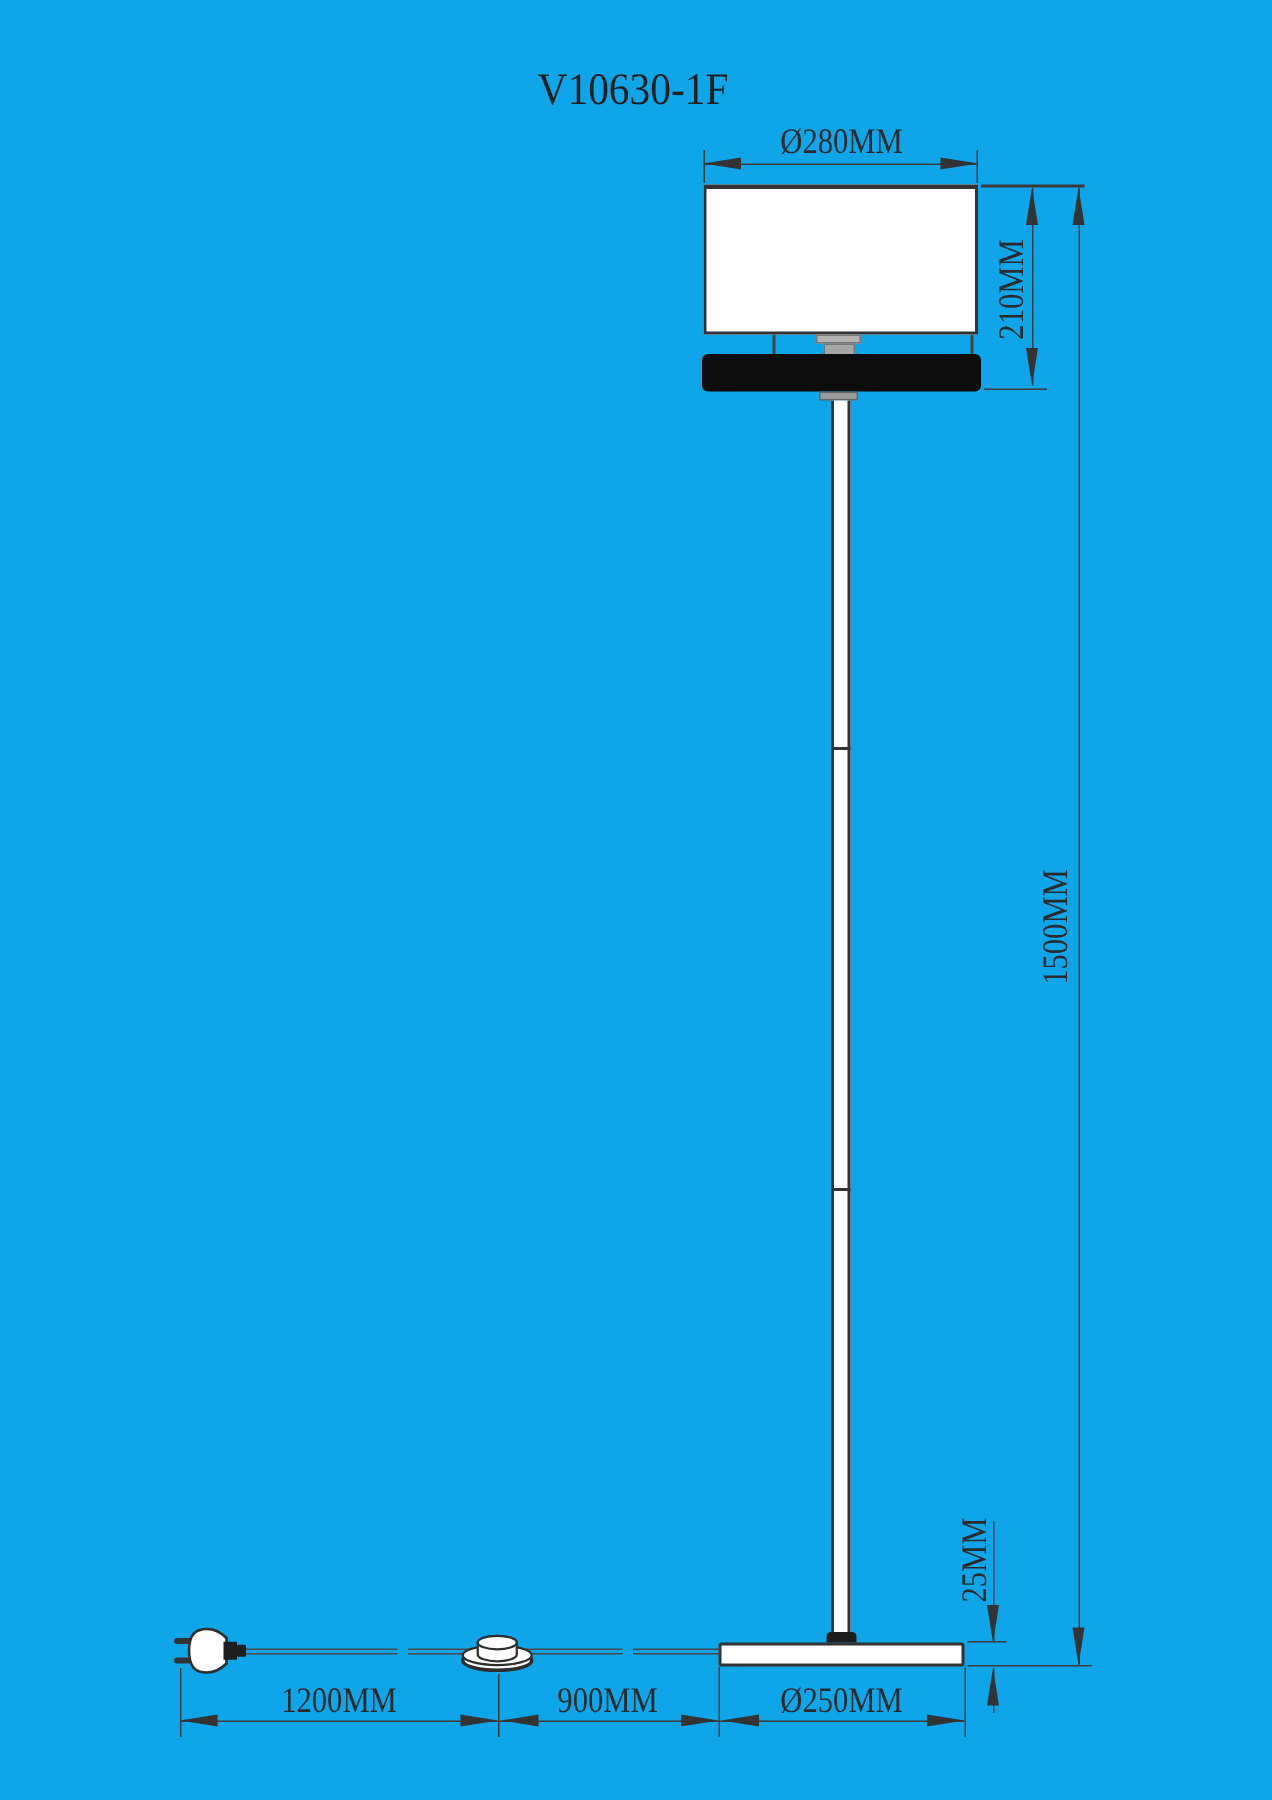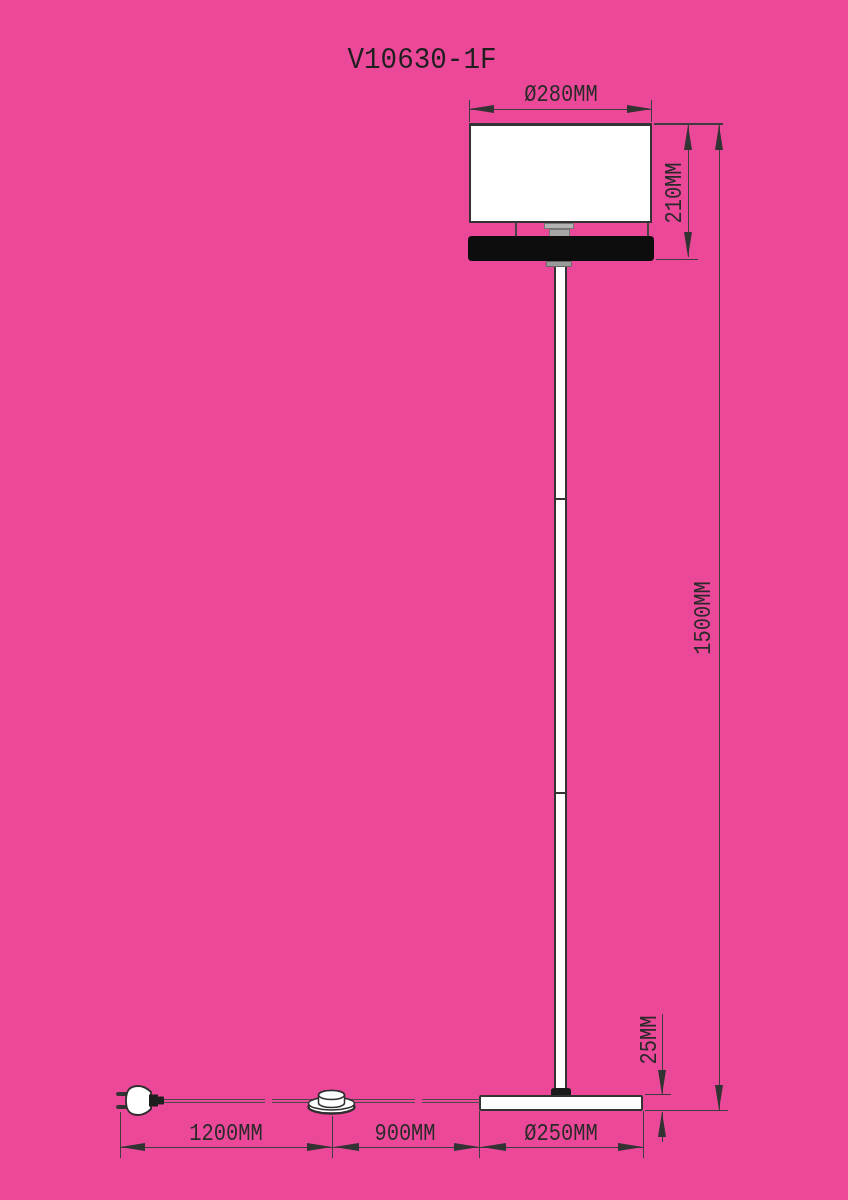--- a/index.html
+++ b/index.html
@@ -1,18 +1,18 @@
 <!DOCTYPE html>
 <html><head>
 <meta charset="utf-8">
 <style>
   html,body{margin:0;padding:0;background:#ffffff;}
   #canvas{
-    position:relative;width:848px;height:1200px;background:#ec4899;overflow:hidden;
-    font-family:Liberation Mono, monospace;color:#222;
+    position:relative;width:848px;height:1200px;background:#0ea5e9;overflow:hidden;
+    font-family:Liberation Serif, serif;color:#222;
   }
   
   .hl{position:absolute;background:#3c3c3c;height:1px;}
   .vl{position:absolute;background:#3c3c3c;width:1px;}
   
   .ar{position:absolute;width:0;height:0;}
   .ar-left {border-right:25px solid #333;border-top:4px solid transparent;border-bottom:4px solid transparent;}
   .ar-right{border-left:25px solid #333;border-top:4px solid transparent;border-bottom:4px solid transparent;}
   .ar-up   {border-bottom:25px solid #333;border-left:4px solid transparent;border-right:4px solid transparent;}
   .ar-down {border-top:25px solid #333;border-left:4px solid transparent;border-right:4px solid transparent;}

